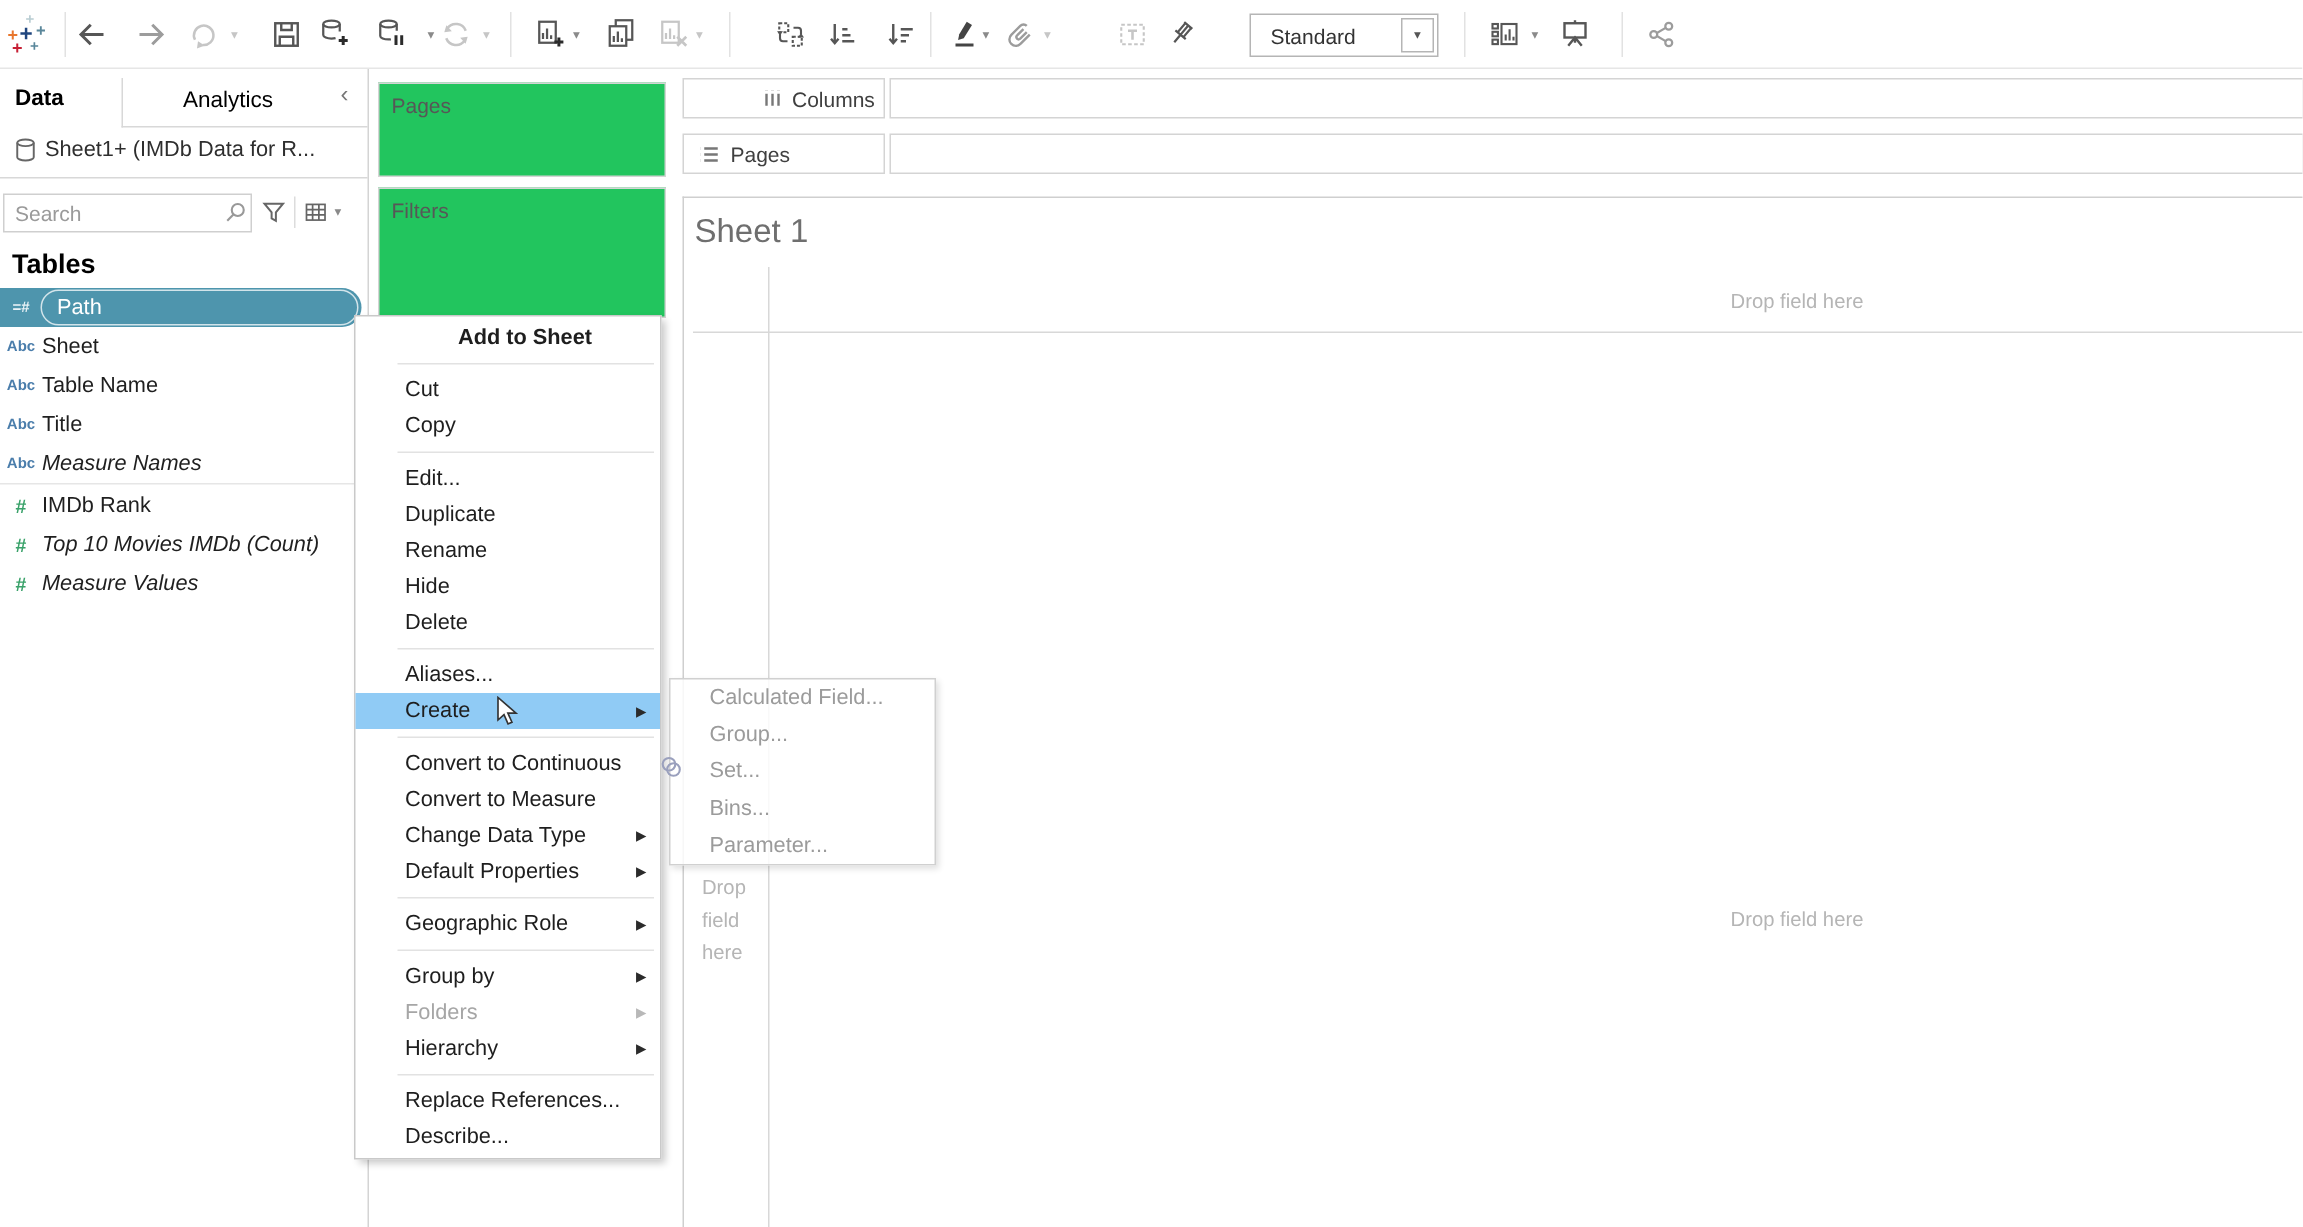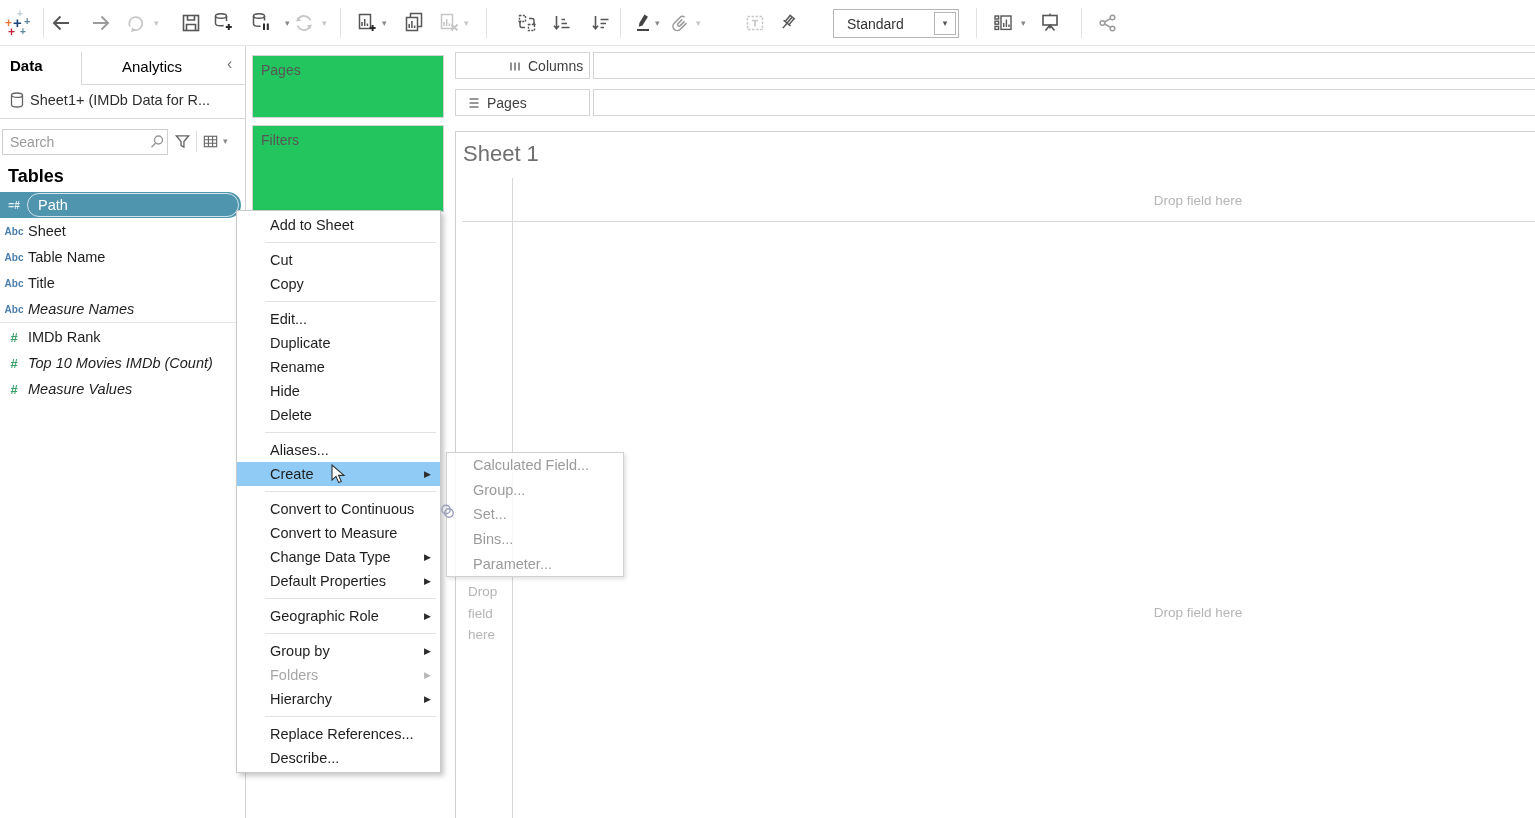--- a/index.html
+++ b/index.html
@@ -45,21 +45,21 @@
   .sheet-title { left:463px; top:141px; font-size:22px; color:#6f6f6f; z-index:1; }
   .vline { left:512px; top:178px; width:1px; height:640px; background:#d8d8d8; z-index:1; }
   .hline { left:462px; top:221px; width:1073px; height:1px; background:#d8d8d8; z-index:1; }
   .drophint { color:#b5b5b5; font-size:13.5px; z-index:1; }
 
   
   .menu { left:236px; top:210px; width:205px; background:#fff; border:1px solid #c9c9c9;
           box-shadow:3px 3px 5px rgba(0,0,0,.22); padding:2px 0; z-index:50; }
   .mi { height:24px; display:flex; align-items:center; padding:0 10px 0 33px;
         font-size:14.5px; color:#1e1e1e; position:relative; }
-  .mi.bold { font-weight:normal; }
+  .mi.bold { font-weight:bold;justify-content:center; }
   .mi.hl { background:#90cbf5; }
   .mi.dis { color:#a6a6a6; }
   .mi .arrow { position:absolute; right:9px; font-size:9px; color:#2b2b2b; }
   .mi.dis .arrow { color:#b8b8b8; }
   .msep { height:1px; background:#e2e2e2; margin:5px 4px 5px 28px; }
 
   
   .submenu { left:446px; top:452px; width:178px; background:rgba(255,255,255,.84);
              border:1px solid #d0d0d0; box-shadow:2px 2px 4px rgba(0,0,0,.12); z-index:55; }
   .smi { height:24.6px; display:flex; align-items:center; padding-left:26px;

